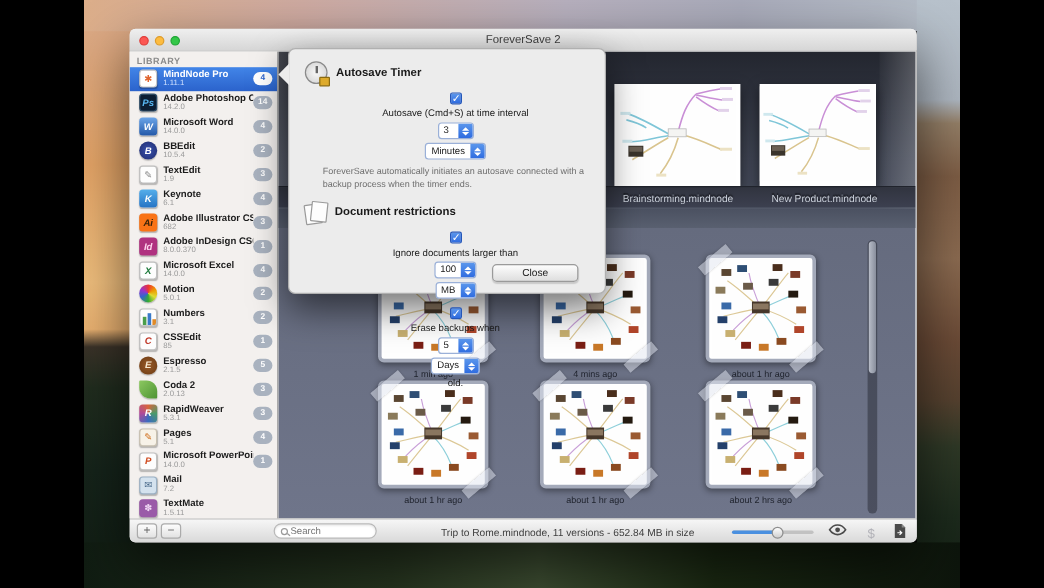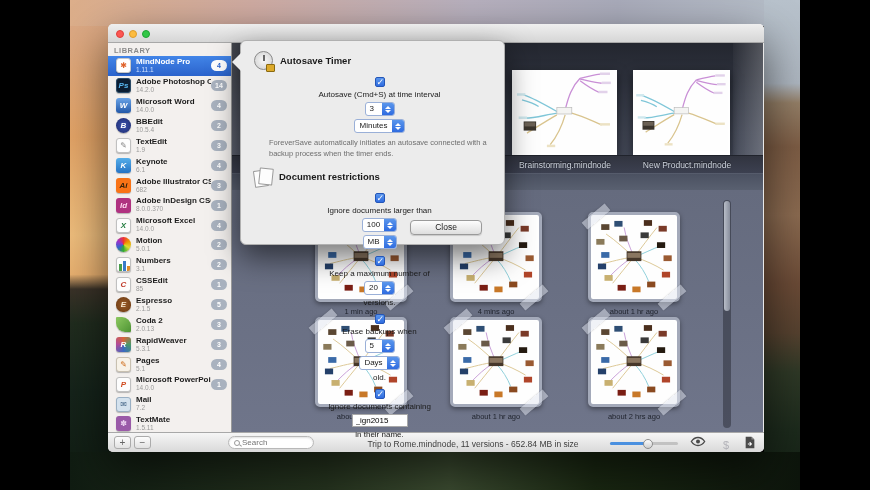--- a/index.html
+++ b/index.html
@@ -264,20 +264,21 @@
   <div class="wp wp-top"></div>
   <div class="wp wp-right"></div>
   <div class="wp wp-bottom"></div>
 
   <div class="window">
 
     <div class="titlebar">
       <span class="tl r"></span>
       <span class="tl y"></span>
       <span class="tl g"></span>
+      <div class="wtitle">ForeverSave 2</div>
     </div>
 
     <div class="body">
       <aside class="sidebar">
         <div class="libhdr">LIBRARY</div>
 
         <div class="item sel">
           <span class="appicon ic-mindnode">
               <i>✱</i>
             </span>
@@ -632,52 +633,34 @@
         <span class="combo">
           <span class="cval">MB</span>
           <span class="cbtn">
               <i class="up"></i>
               <i class="dn"></i>
             </span>
         </span>
       </div>
       <div class="row">
         <span class="cb"></span>
-        <span>Keep a maximum number of</span>
-        <span class="combo">
-          <span class="cval">20</span>
-          <span class="cbtn">
-              <i class="up"></i>
-              <i class="dn"></i>
-            </span>
-        </span>
-        <span>versions.</span>
-      </div>
-      <div class="row">
-        <span class="cb"></span>
         <span>Erase backups when</span>
         <span class="combo">
           <span class="cval">5</span>
           <span class="cbtn">
               <i class="up"></i>
               <i class="dn"></i>
             </span>
         </span>
         <span class="combo">
           <span class="cval">Days</span>
           <span class="cbtn">
               <i class="up"></i>
               <i class="dn"></i>
             </span>
         </span>
         <span>old.</span>
       </div>
-      <div class="row">
-        <span class="cb"></span>
-        <span>Ignore documents containing</span>
-        <input class="txtfield" value="_ign2015" style="">
-        <span>in their name.</span>
-      </div>
       <div class="closebtn">Close</div>
     </div>
 
   </div>
 </div>
 
 </body></html>

